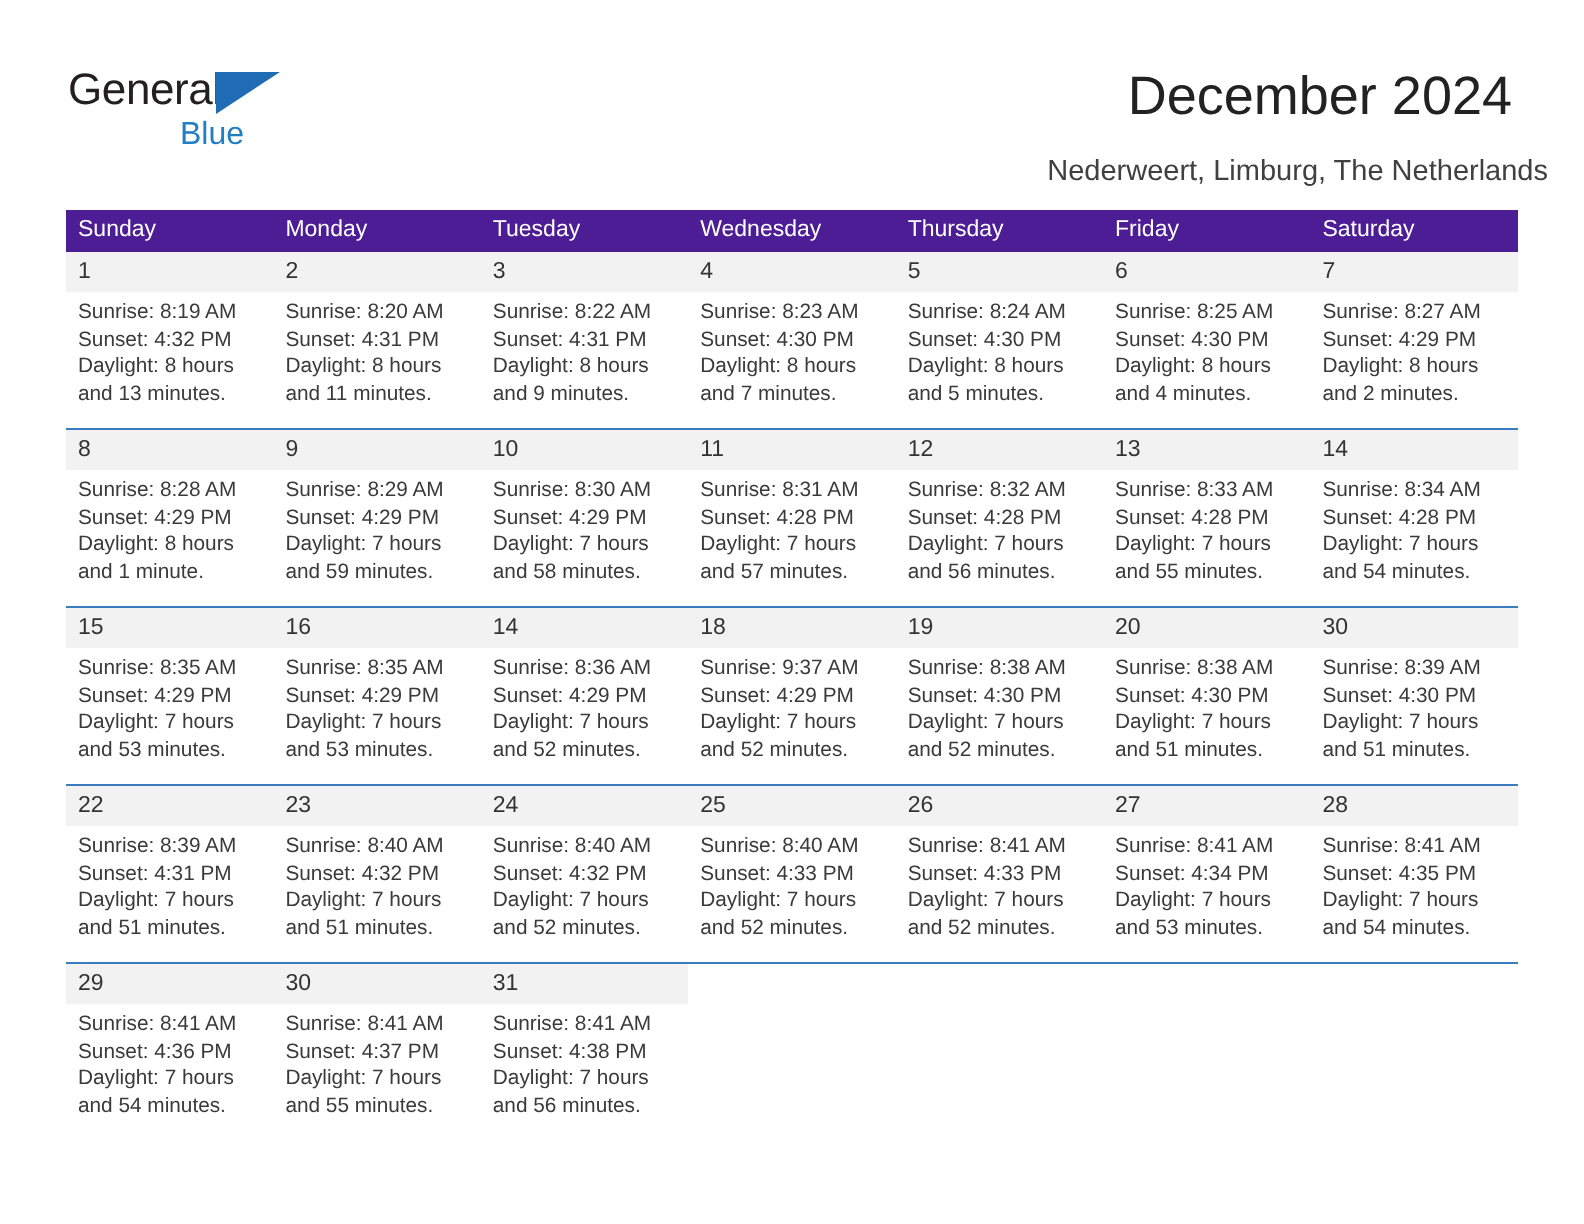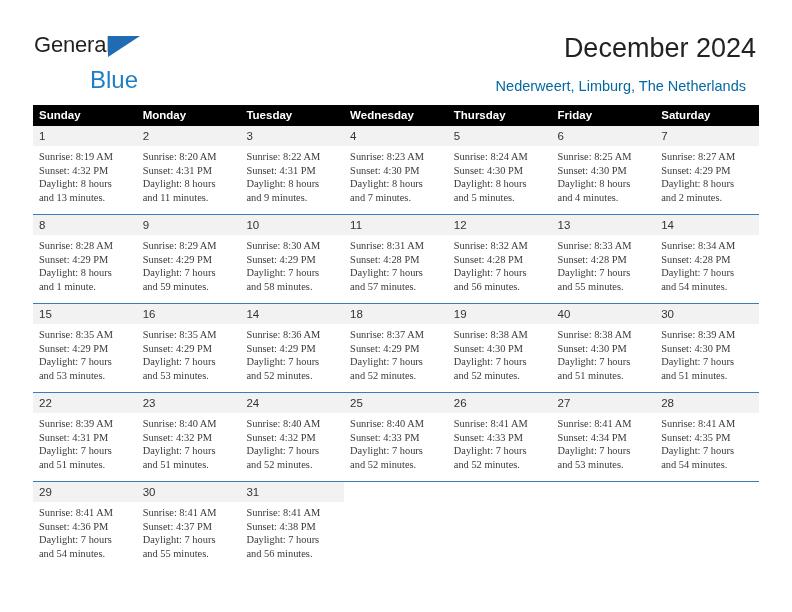--- a/index.html
+++ b/index.html
@@ -51,63 +51,62 @@
     top: 3px;
     width: 0;
     height: 0;
     border-left: 32px solid #1f6cb4;
     border-bottom: 21px solid transparent;
   }
   .logo-blue {
     position: absolute;
     left: 56px;
     top: 23px;
-    font-size: 24px;
+    font-size: 16px;
     color: #1f7ec4;
     line-height: 24px;
-    margin-top: 12px;
   }
   .title {
     position: absolute;
     right: 36px;
     top: 32px;
     font-size: 27px;
     color: #222222;
     text-align: right;
     white-space: nowrap;
     line-height: 32px;
   }
   .subtitle {
     position: absolute;
-    right: 46px;
+    right: 18px;
     top: 78px;
     font-size: 14.5px;
-    color: #0369a1;
+    color: #404040;
     text-align: right;
     white-space: nowrap;
     line-height: 16px;
   }
 
   
   .calendar {
     position: absolute;
     left: 33px;
     top: 105px;
     width: 726px;
     border-collapse: collapse;
     table-layout: fixed;
   }
   .calendar col {
     width: 103.71px;
   }
   thead th {
-    background: #000000;
+    background: #4c1d95;
     color: #ffffff;
     font-size: 11.5px;
-    font-weight: bold;
+    font-weight: normal;
     text-align: left;
     padding: 4px 0 5px 6px;
     height: 11px;
     vertical-align: middle;
   }
   tbody tr.week-row > td {
     vertical-align: top;
     padding: 0;
     border-top: 1px solid #3a7cbe;
     height: 88px;
@@ -129,21 +128,20 @@
     padding: 4px 0 4px 6px;
     line-height: 12px;
     height: 12px;
     box-sizing: content-box;
   }
   .info {
     padding: 4px 6px 0 6px;
     font-size: 10.4px;
     line-height: 13.6px;
     color: #3a3a3a;
-    font-family: Liberation Serif, serif;
   }
   .info div {
     white-space: nowrap;
   }
   .cell.empty {
     background: #ffffff;
   }
 </style>
 </head>
 <body>
@@ -371,41 +369,41 @@
                 <div>Sunset: 4:29 PM</div>
                 <div>Daylight: 7 hours</div>
                 <div>and 52 minutes.</div>
               </div>
             </div>
           </td>
           <td>
             <div class="cell filled">
               <div class="daynum">18</div>
               <div class="info">
-                <div>Sunrise: 8:37 AM</div>
+                <div>Sunrise: 9:37 AM</div>
                 <div>Sunset: 4:29 PM</div>
                 <div>Daylight: 7 hours</div>
                 <div>and 52 minutes.</div>
               </div>
             </div>
           </td>
           <td>
             <div class="cell filled">
               <div class="daynum">19</div>
               <div class="info">
                 <div>Sunrise: 8:38 AM</div>
                 <div>Sunset: 4:30 PM</div>
                 <div>Daylight: 7 hours</div>
                 <div>and 52 minutes.</div>
               </div>
             </div>
           </td>
           <td>
             <div class="cell filled">
-              <div class="daynum">40</div>
+              <div class="daynum">20</div>
               <div class="info">
                 <div>Sunrise: 8:38 AM</div>
                 <div>Sunset: 4:30 PM</div>
                 <div>Daylight: 7 hours</div>
                 <div>and 51 minutes.</div>
               </div>
             </div>
           </td>
           <td>
             <div class="cell filled">

